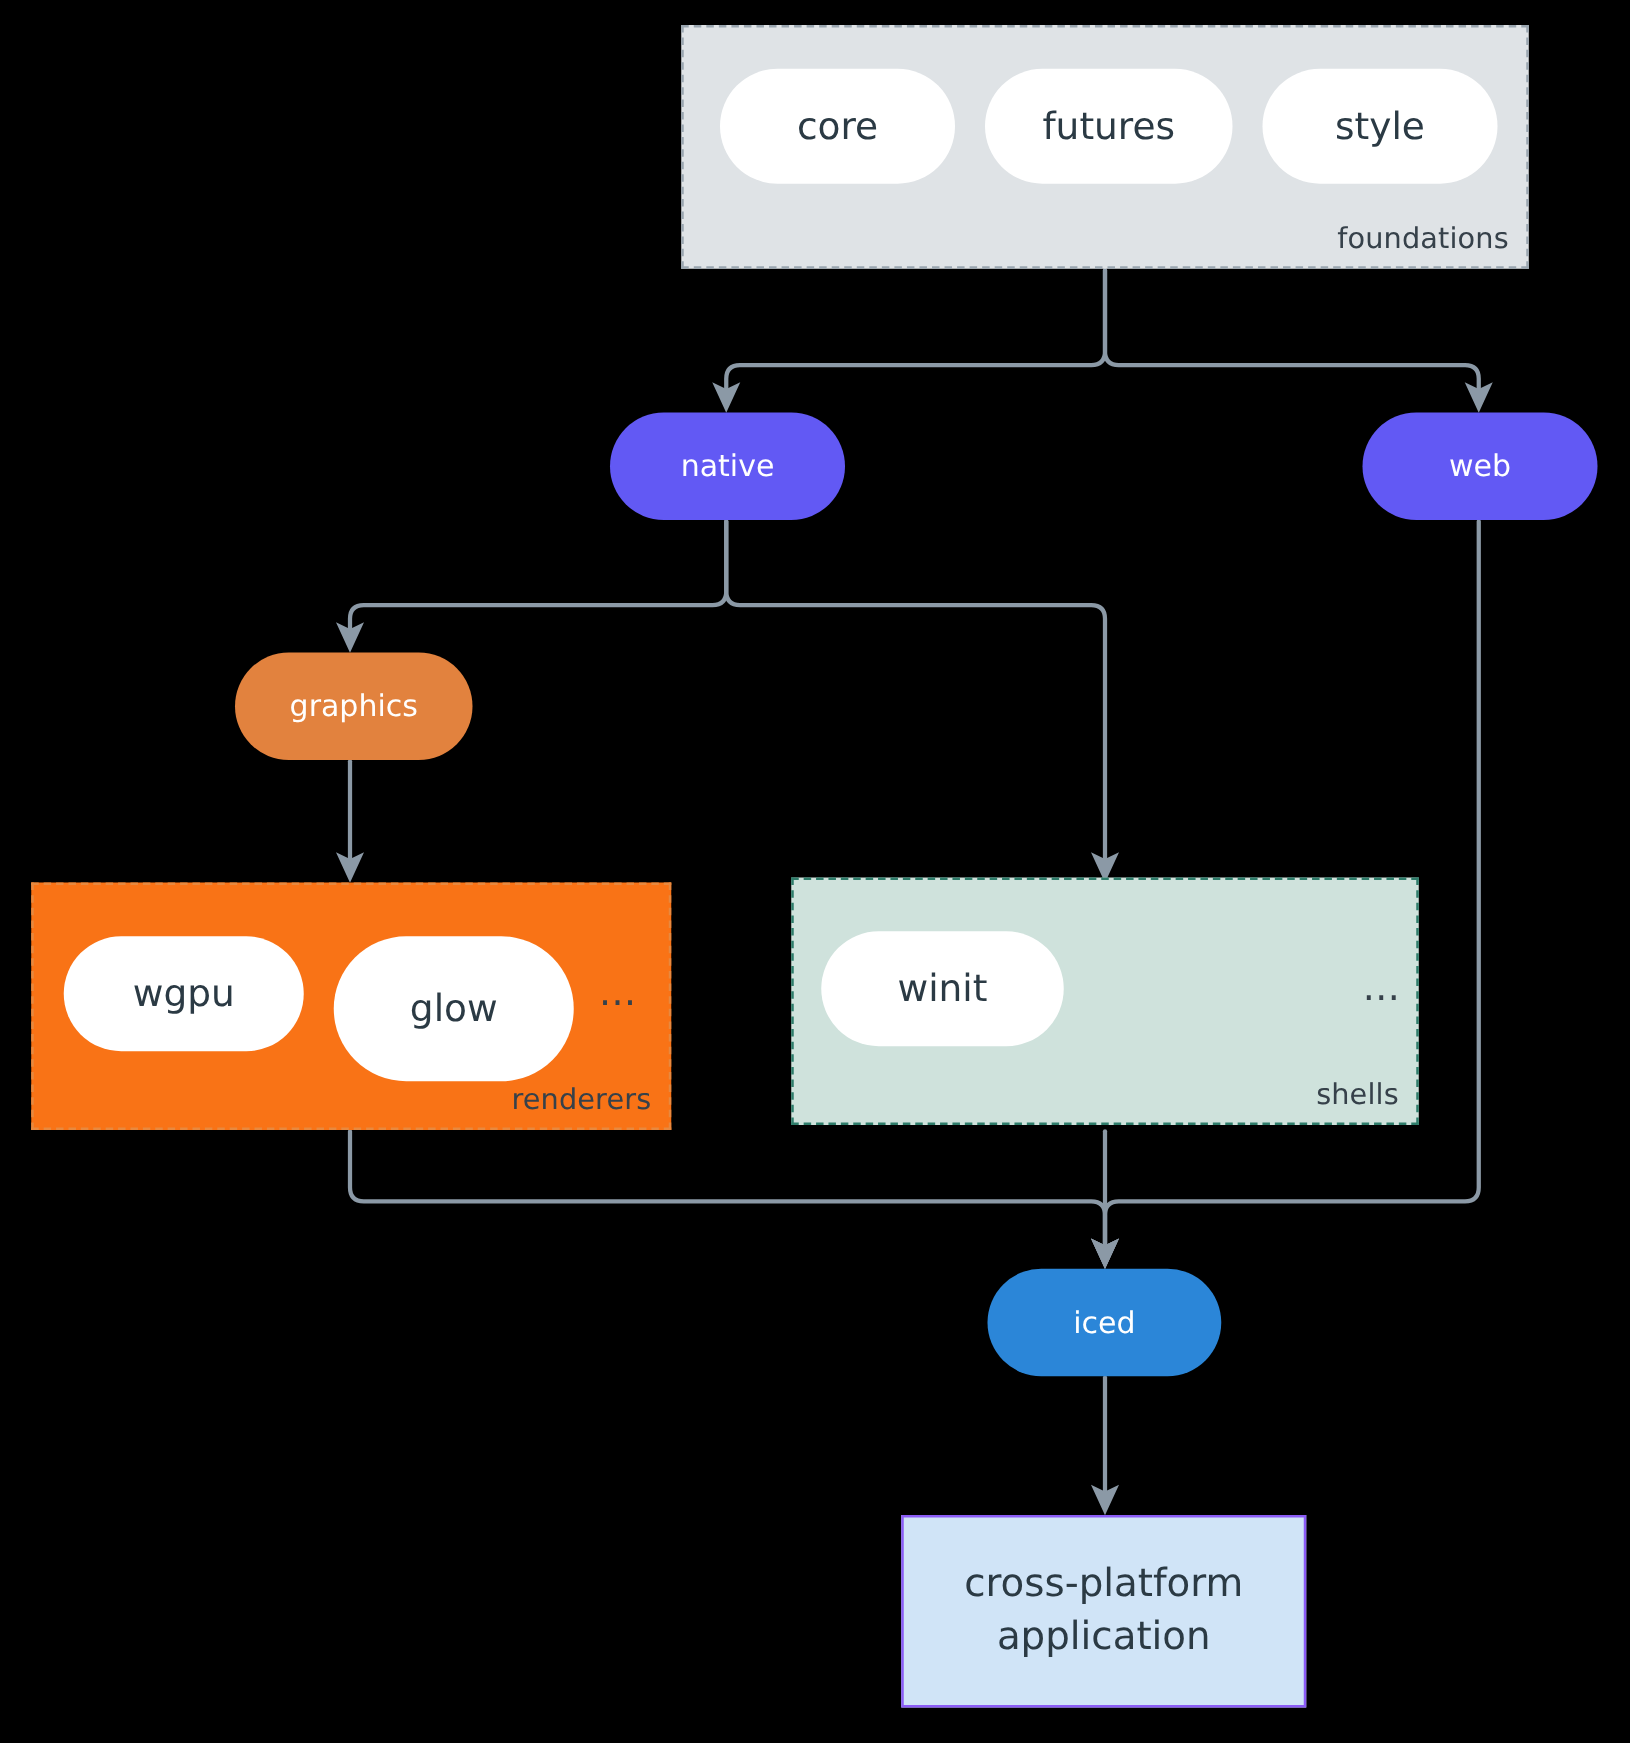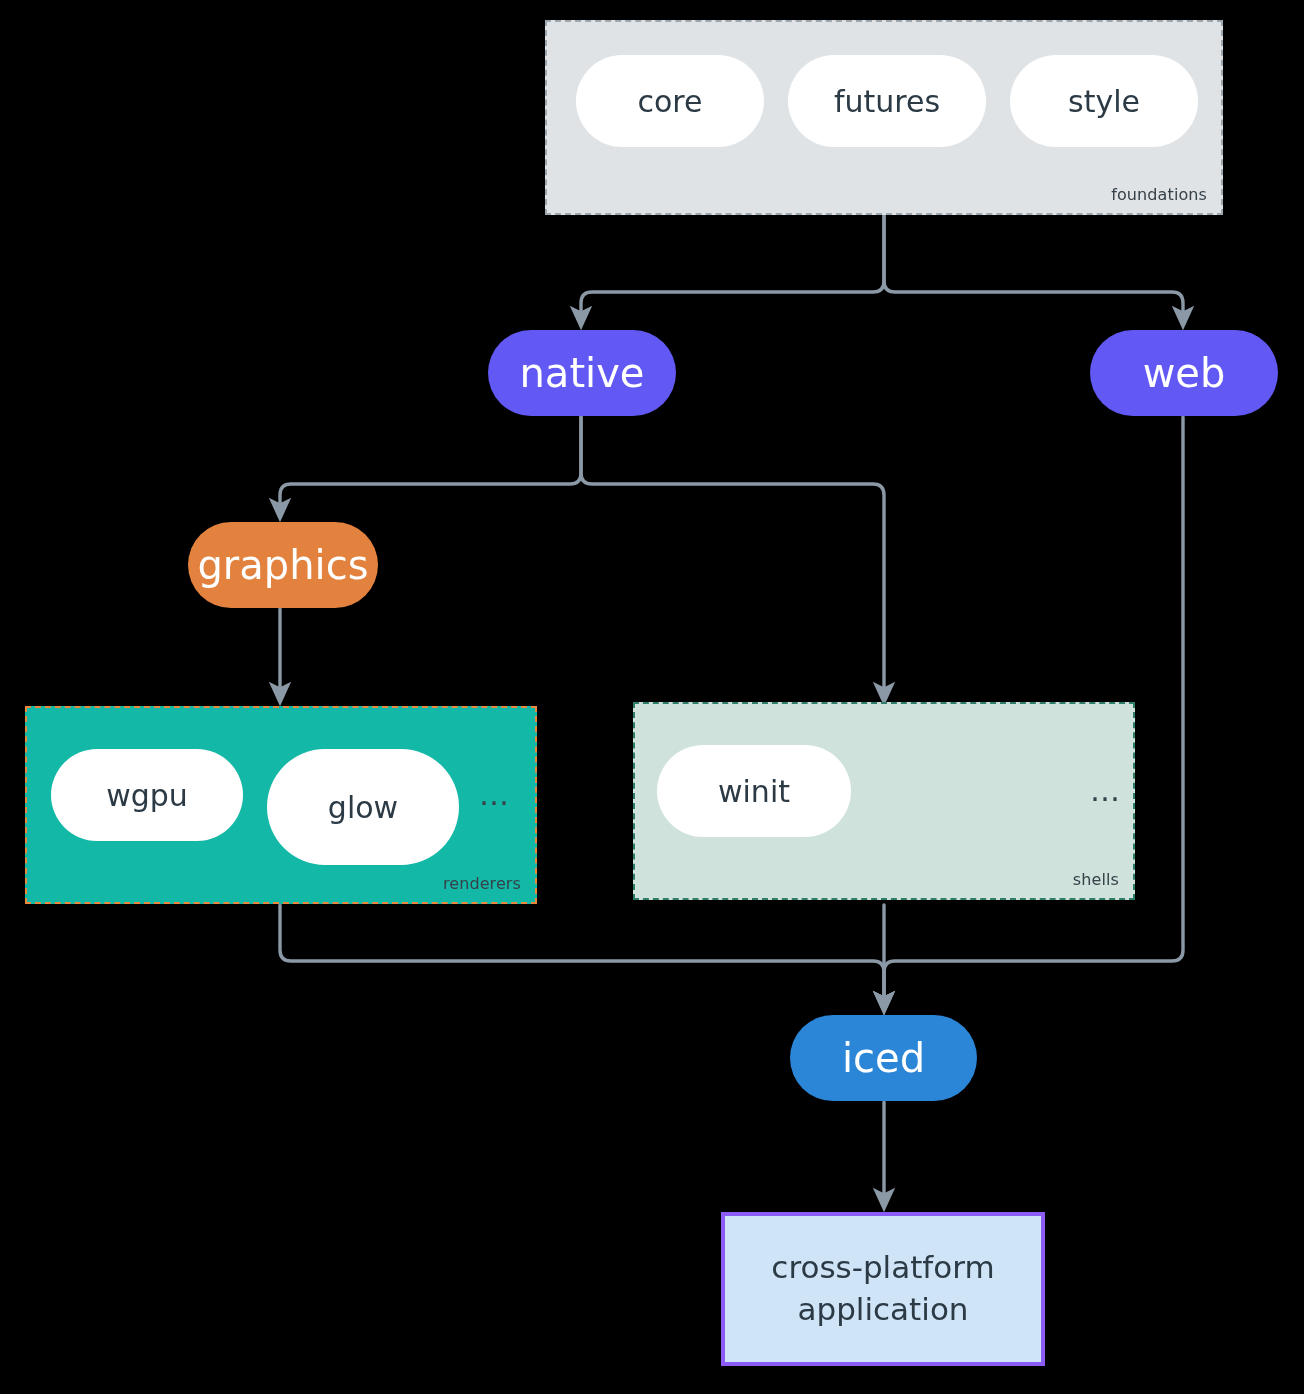--- a/index.html
+++ b/index.html
@@ -37,35 +37,35 @@
   }
   
   .cluster {
     position: absolute;
     box-sizing: border-box;
   }
   .cluster-label {
     position: absolute;
     right: 14px;
     bottom: 9px;
-    font-size: 16px;
+    font-size: 23px;
     color: #36414a;
     letter-spacing: 0.1px;
     white-space: nowrap;
   }
   #foundations-cluster {
     left: 545px; top: 20px;
     width: 678px; height: 195px;
     background: #dfe3e6;
     border: 2px dashed #9aa6b0;
   }
   #renderers-cluster {
     left: 25px; top: 706px;
     width: 512px; height: 198px;
-    background: #14b8a6;
+    background: #f97316;
     border: 2px dashed #e8893f;
   }
   #shells-cluster {
     left: 633px; top: 702px;
     width: 502px; height: 198px;
     background: #cfe2dc;
     border: 2px dashed #2f7d6b;
   }
   
   .pill-white {
@@ -95,21 +95,21 @@
   #ellipsis-renderers { left: 452px; top: 72px; }
   
   #pill-winit  { left: 22px;  top: 41px; width: 194px; height: 92px; }
   #pill-glutin { left: 240px; top: 41px; width: 194px; height: 92px; }
   #ellipsis-shells { left: 455px; top: 72px; }
 
   
   .pill-solid {
     border-radius: 999px;
     color: #ffffff;
-    font-size: 40px;
+    font-size: 24px;
   }
   #node-native {
     left: 488px; top: 330px;
     width: 188px; height: 86px;
     background: #6259f4;
   }
   #node-web {
     left: 1090px; top: 330px;
     width: 188px; height: 86px;
     background: #6259f4;
@@ -122,21 +122,21 @@
   #node-iced {
     left: 790px; top: 1015px;
     width: 187px; height: 86px;
     background: #2b86d8;
   }
   
   #node-crossplatform {
     left: 721px; top: 1212px;
     width: 324px; height: 154px;
     background: #d0e4f7;
-    border: 4px solid #8b5cf6;
+    border: 2px solid #8b5cf6;
     color: #2b3a44;
     font-size: 31px;
     line-height: 1.35;
     flex-direction: column;
   }
 </style>
 </head>
 <body>
 
 <div id="stage">

